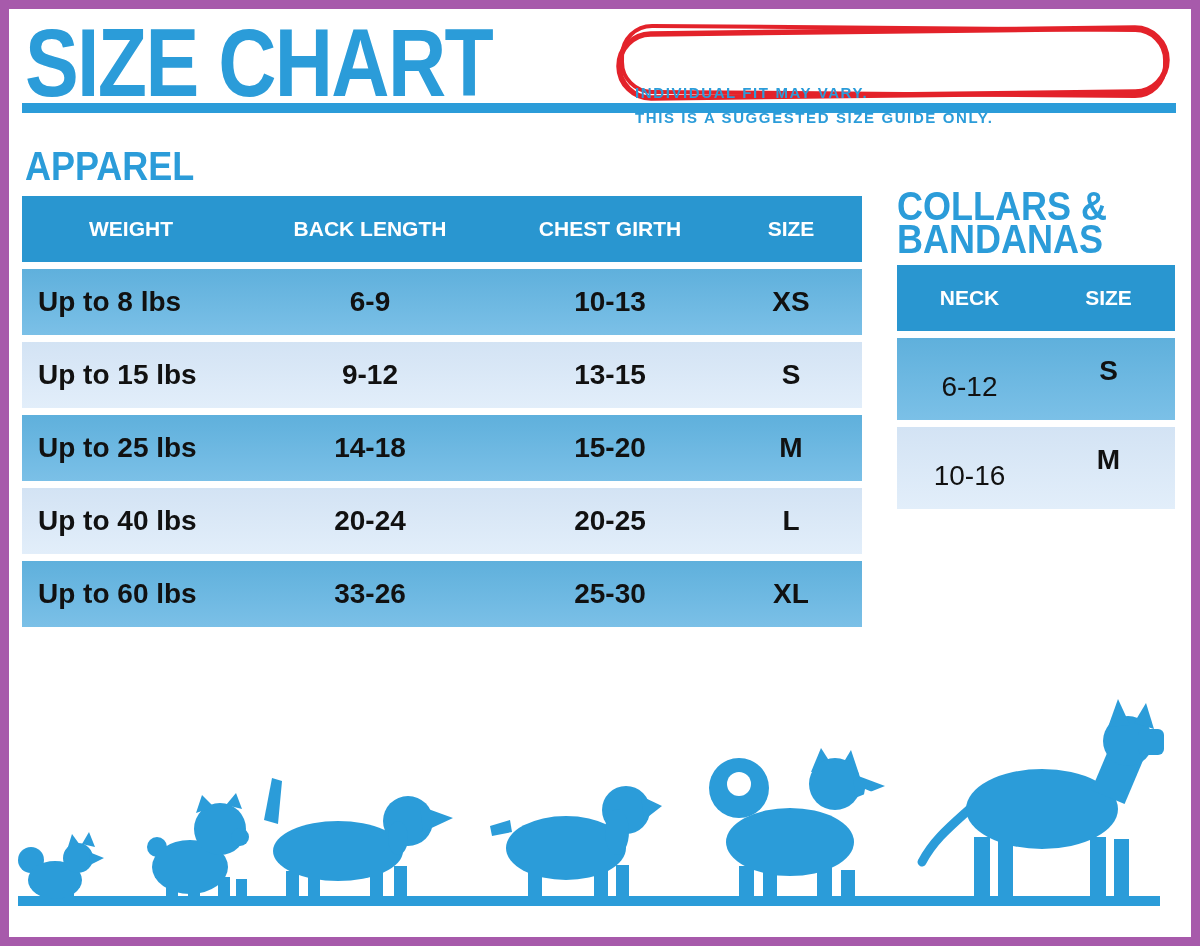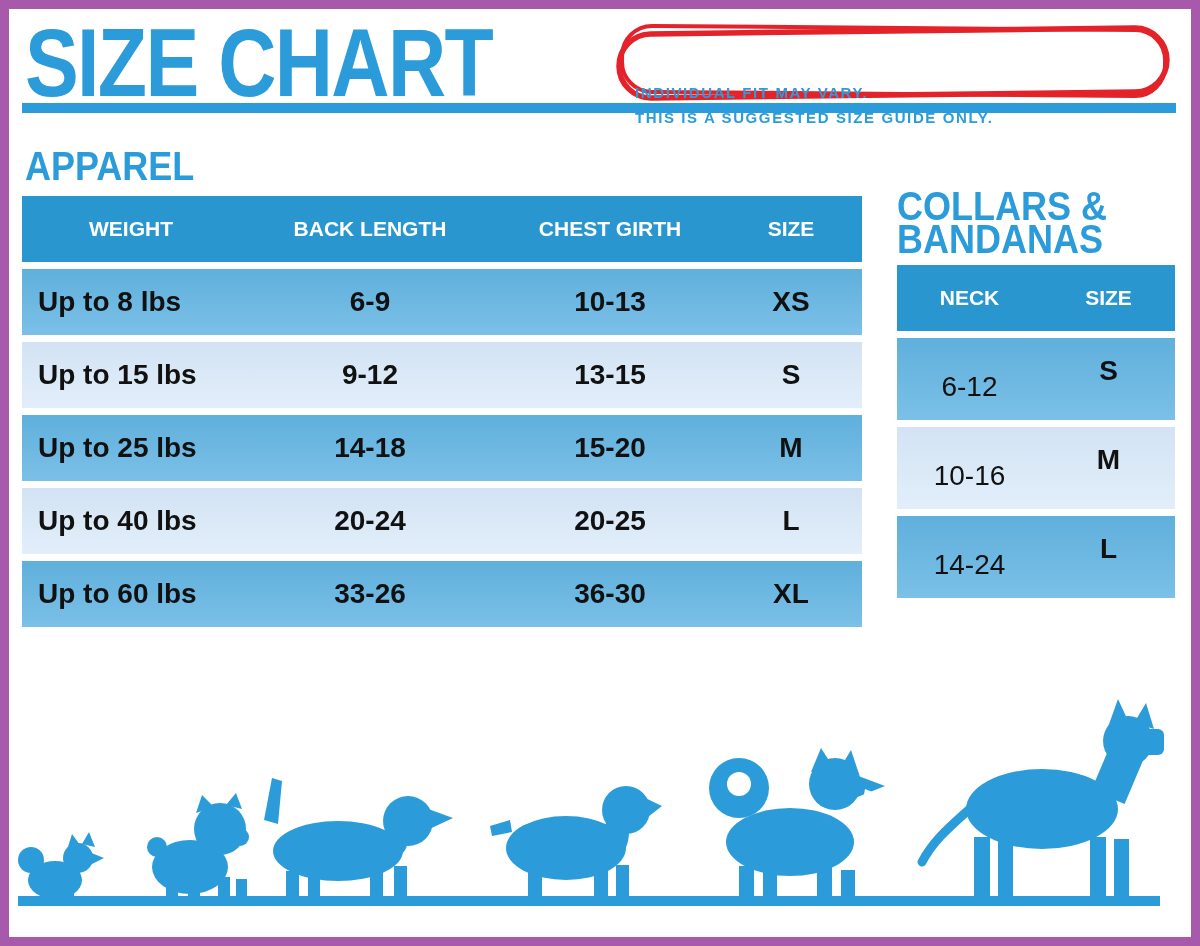--- a/index.html
+++ b/index.html
@@ -109,21 +109,21 @@
           </tr>
           <tr class="row-light">
             <td>Up to 40 lbs</td>
             <td>20-24</td>
             <td>20-25</td>
             <td>L</td>
           </tr>
           <tr class="row-medium">
             <td>Up to 60 lbs</td>
             <td>33-26</td>
-            <td>36-30</td>
+            <td>25-30</td>
             <td>XL</td>
           </tr>
         </tbody>
     </table>
   </div>
 
   <div class="abs section-heading collars-heading">
     <div>COLLARS &amp;</div>
     <div>BANDANAS</div>
   </div>
@@ -141,24 +141,20 @@
           </tr>
         </thead>
       <tbody>
           <tr class="row-medium">
             <td>6-12</td>
             <td>S</td>
           </tr>
           <tr class="row-light">
             <td>10-16</td>
             <td>M</td>
-          </tr>
-          <tr class="row-medium">
-            <td>14-24</td>
-            <td>L</td>
           </tr>
         </tbody>
     </table>
   </div>
 
   <svg class="abs dogs-svg" viewBox="0 0 1200 256">
 
     <rect x="18" y="206" width="1142" height="10" class="df"></rect>
 
     <g transform="translate(15,140)">

